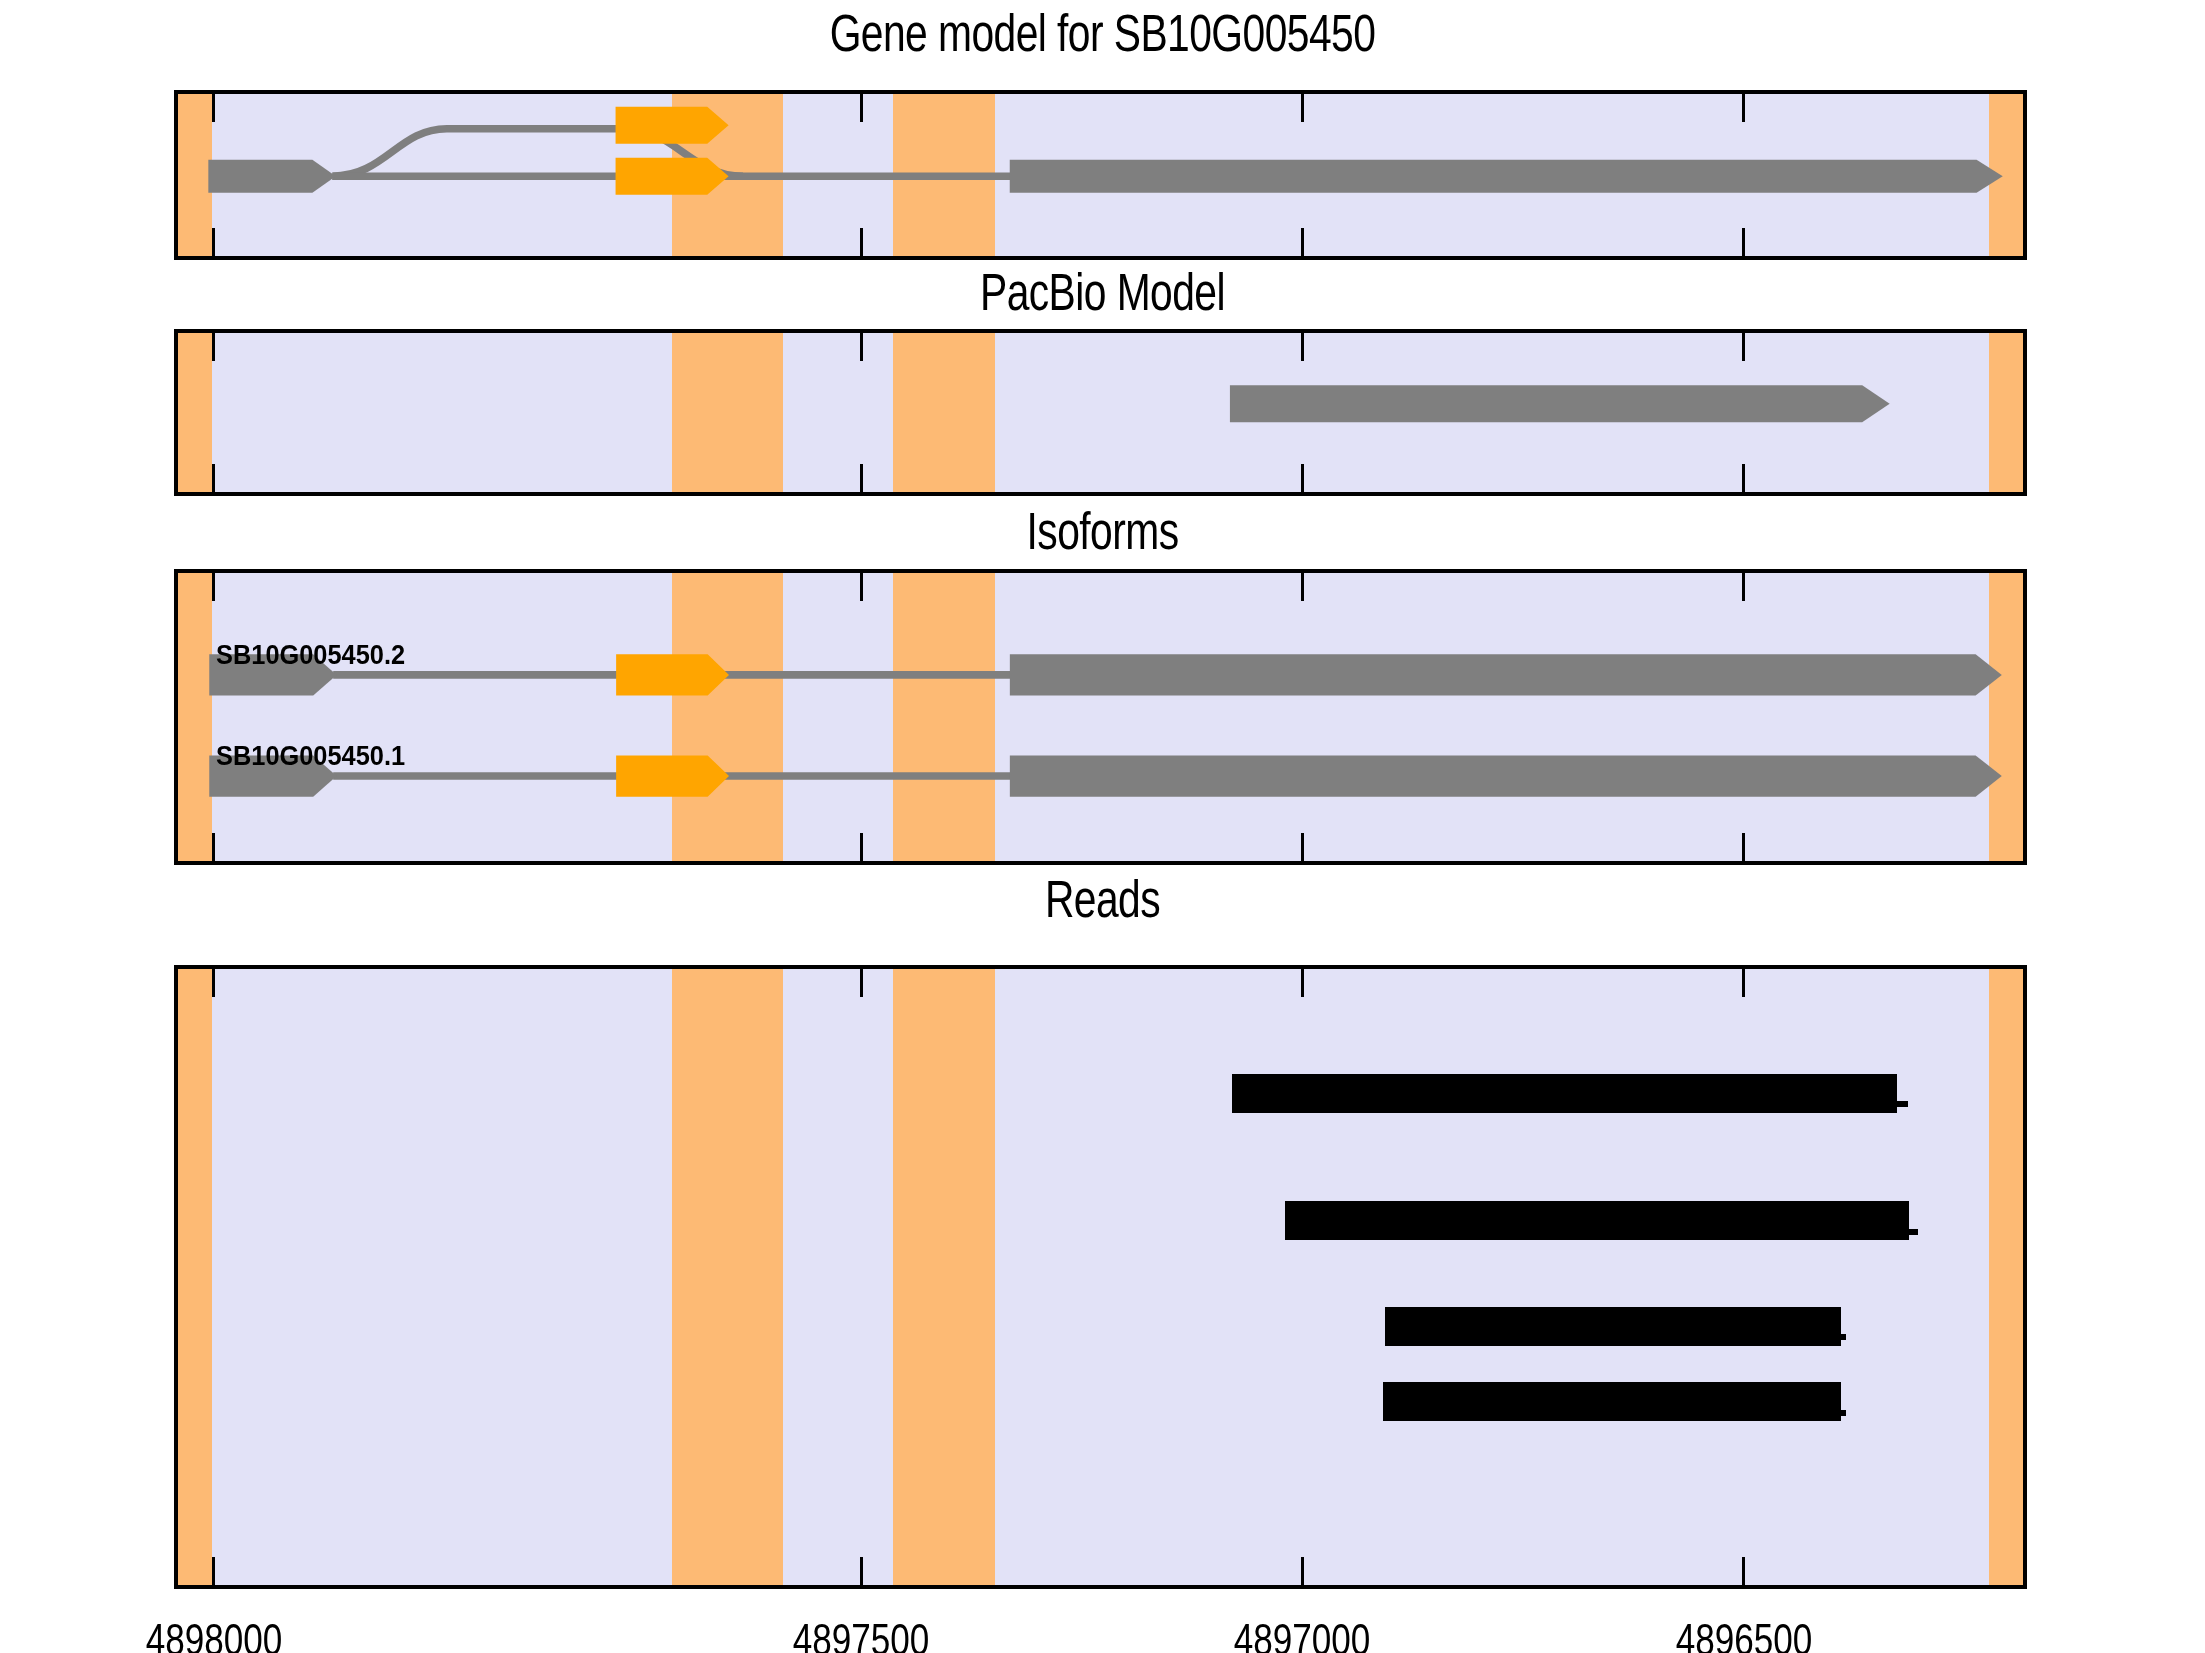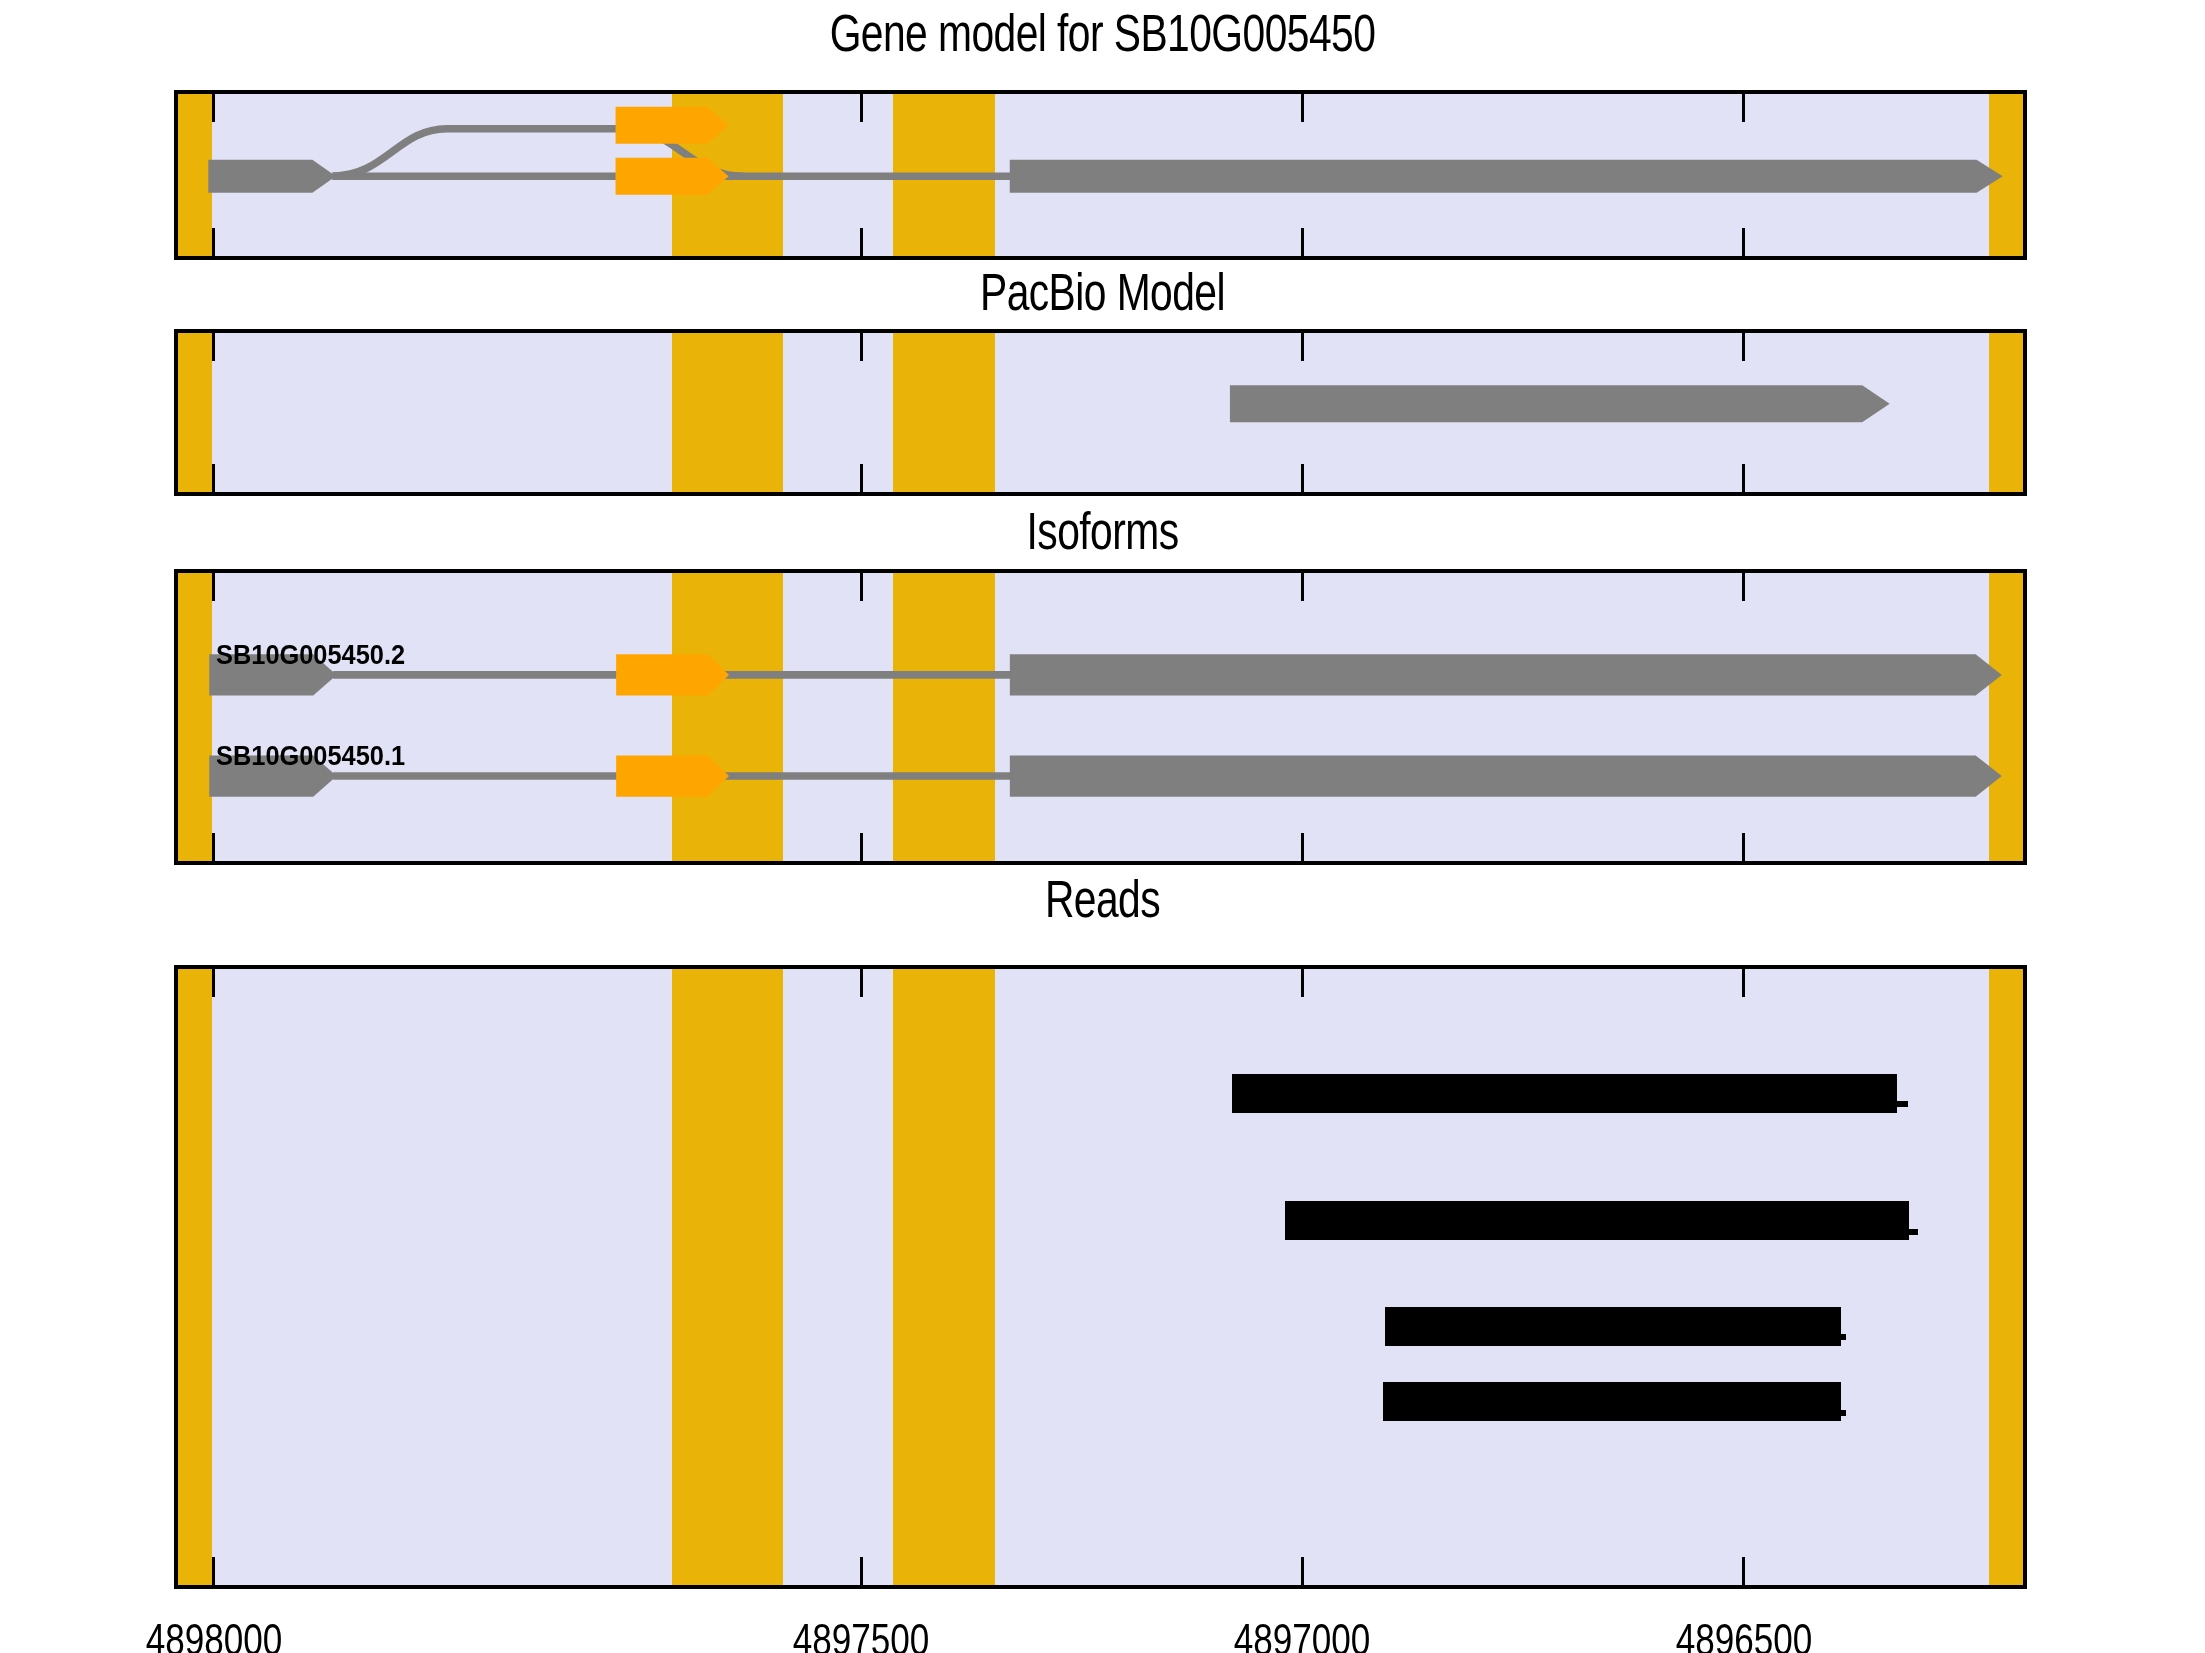--- a/index.html
+++ b/index.html
@@ -6,21 +6,21 @@
   body{width:2205px;height:1654px;font-family:"Liberation Sans",sans-serif;position:relative;overflow:hidden;}
   .stage{position:absolute;left:0;top:0;width:2205px;height:1654px;padding-left:8px;}
 
   .panel-title{
     position:absolute;left:0;width:2205px;text-align:center;
     font-family:"Liberation Sans",sans-serif;
     font-size:51px;color:#000;letter-spacing:-0.7px;
     transform:scaleX(.80);transform-origin:center center;white-space:nowrap;
   }
 
-  .panel{position:absolute;border:4.8px solid #000;box-sizing:border-box;background:#eab308;overflow:hidden;}
+  .panel{position:absolute;border:4.8px solid #000;box-sizing:border-box;background:#fdba74;overflow:hidden;}
   .band{position:absolute;top:0;bottom:0;background:#e2e2f7;}
   .tick{position:absolute;width:3.4px;background:#000;}
   .tick.top{top:0;height:27.6px;}
   .tick.bot{bottom:0;height:27.6px;}
 
   .iso-label{
     position:absolute;font-family:"Liberation Sans",sans-serif;
     font-weight:bold;font-size:27.6px;color:#000;white-space:nowrap;
     transform:scaleX(.92);transform-origin:left center;
   }

